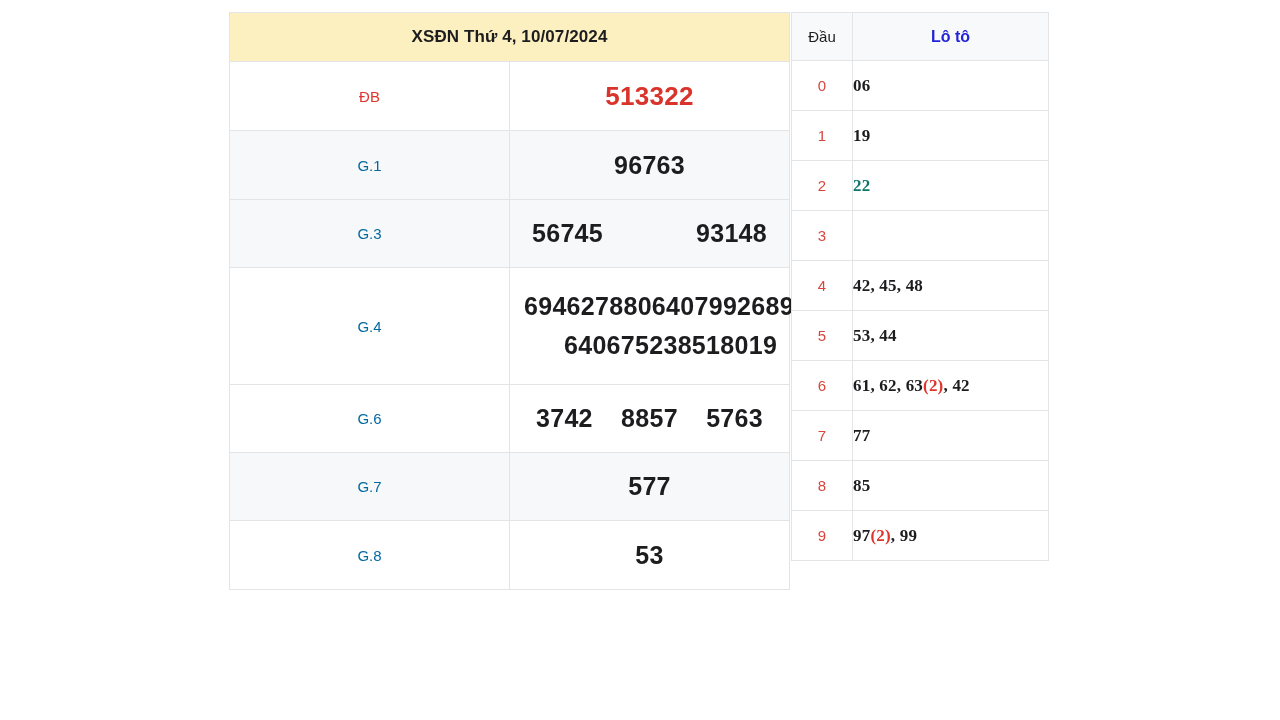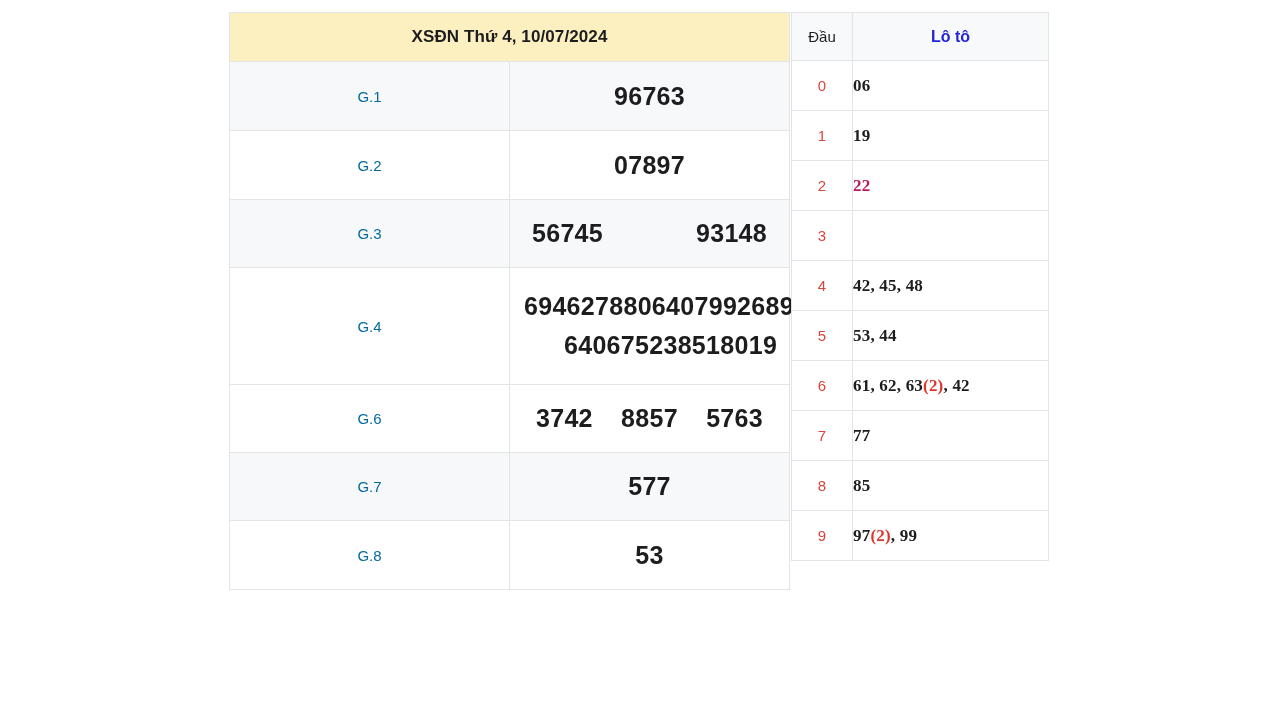--- a/index.html
+++ b/index.html
@@ -133,47 +133,47 @@
   }
   .l-nums {
     padding-left: 13px;
     color: #1d1d1f;
     font-size: 17px;
     font-weight: bold;
     letter-spacing: 0.2px;
     font-family: Liberation Serif, serif;
   }
   .l-nums .dup { color: #e0342c; }
-  .l-nums .hot { color: #be185d; }
+  .l-nums .hot { color: #0f766e; }
 </style>
 </head>
 <body>
 
 <div id="stage">
 
   <table class="prize-table">
     <thead>
       <tr>
         <th class="prize-title" colspan="2">XSĐN Thứ 4, 10/07/2024</th>
       </tr>
     </thead>
     <tbody id="prize-body">
+        <tr class="row-plain">
+          <td class="p-label h-db db">ĐB</td>
+          <td class="p-vals db-val h-db">
+            <div class="nums-stack">
+              <div class="single-num">513322</div>
+            </div>
+          </td>
+        </tr>
         <tr class="row-shade">
           <td class="p-label h-g1">G.1</td>
           <td class="p-vals h-g1">
             <div class="nums-stack">
               <div class="single-num">96763</div>
-            </div>
-          </td>
-        </tr>
-        <tr class="row-plain">
-          <td class="p-label h-g2">G.2</td>
-          <td class="p-vals h-g2">
-            <div class="nums-stack">
-              <div class="single-num">07897</div>
             </div>
           </td>
         </tr>
         <tr class="row-shade">
           <td class="p-label h-g3">G.3</td>
           <td class="p-vals h-g3">
             <div class="nums-stack">
               <div class="nums-line two-up">
                 <span>56745</span>
                 <span>93148</span>

